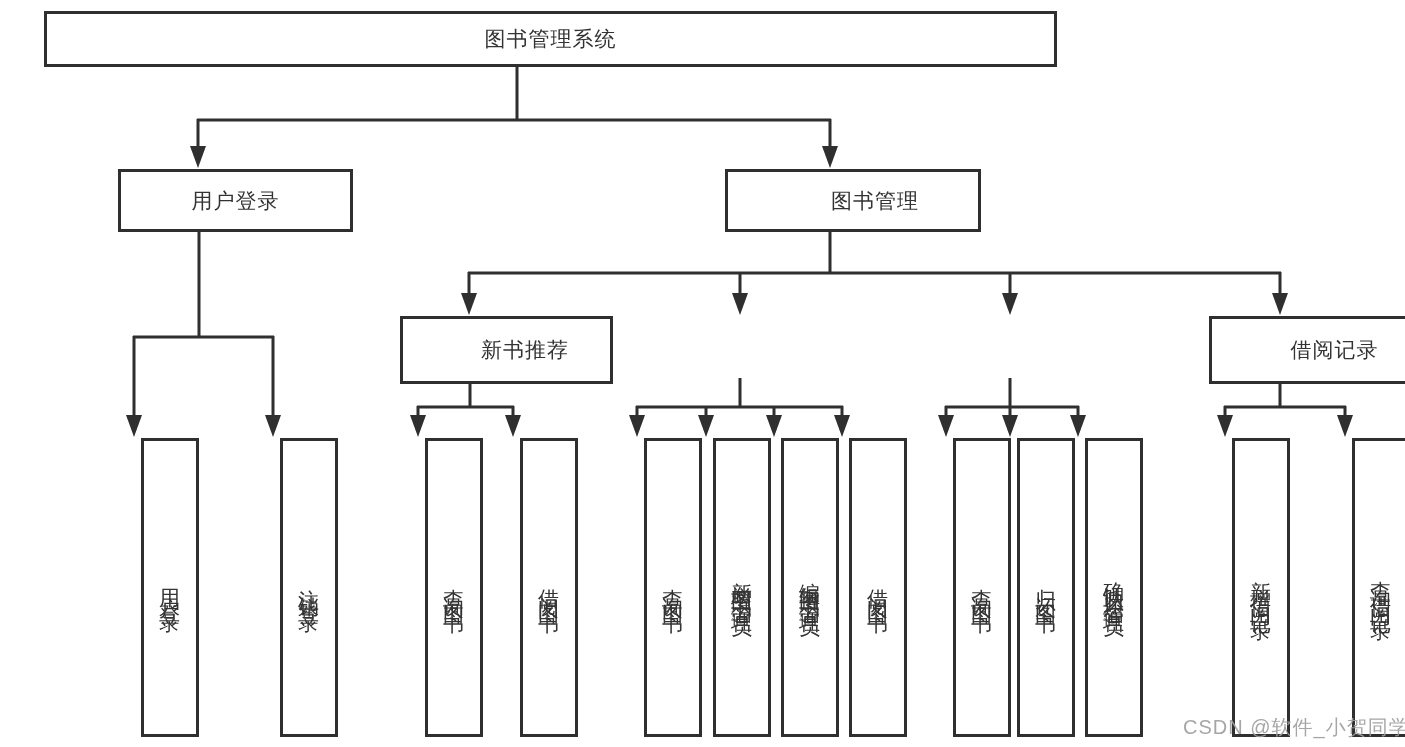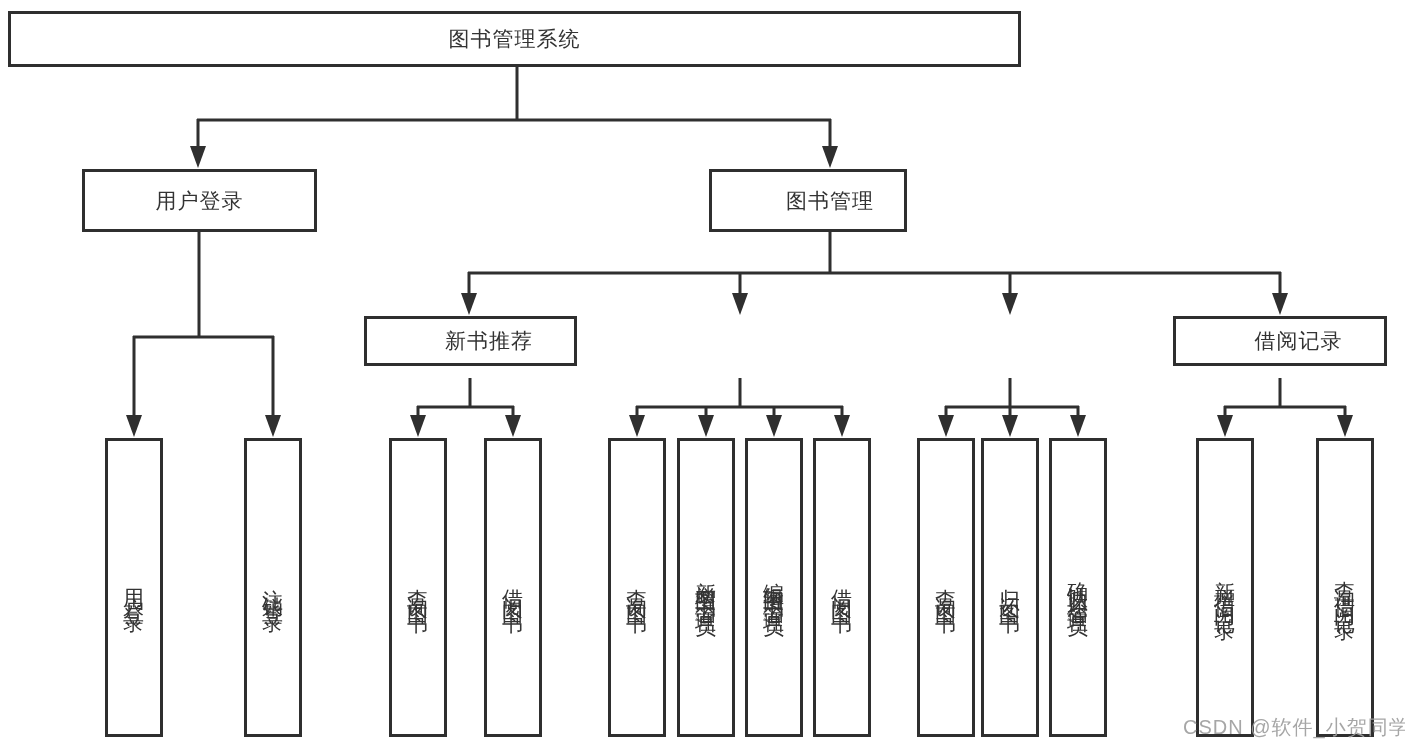--- a/index.html
+++ b/index.html
@@ -26,26 +26,27 @@
     position: absolute;
     box-sizing: border-box;
     border: 3px solid #2f2f2f;
     background: #ffffff;
     display: flex;
     align-items: center;
     justify-content: center;
     font-size: 21px;
     letter-spacing: 1px;
     text-align: center;
+    margin-left: 36px;
   }
   .root-box   { left: 8px;    top: 11px;  width: 1013px; height: 56px; }
   .lvl2       { top: 169px;   height: 63px; }
   .n-login    { left: 82px;   width: 235px; }
-  .n-mgmt     { left: 709px;  width: 198px; padding-left: 44px; }
-  .lvl3       { top: 316px;   height: 50px; padding-left: 37px; }
+  .n-mgmt     { left: 689px;  width: 256px; padding-left: 44px; }
+  .lvl3       { top: 316px;   height: 68px; padding-left: 37px; }
   .g-recommend{ left: 364px;  width: 213px; }
   .g-borrow   { left: 634px;  width: 213px; }
   .g-current  { left: 902px;  width: 215px; }
   .g-records  { left: 1173px; width: 214px; }
   .leaf {
     top: 438px;
     width: 58px;
     height: 299px;
     writing-mode: vertical-rl;
     text-orientation: mixed;

